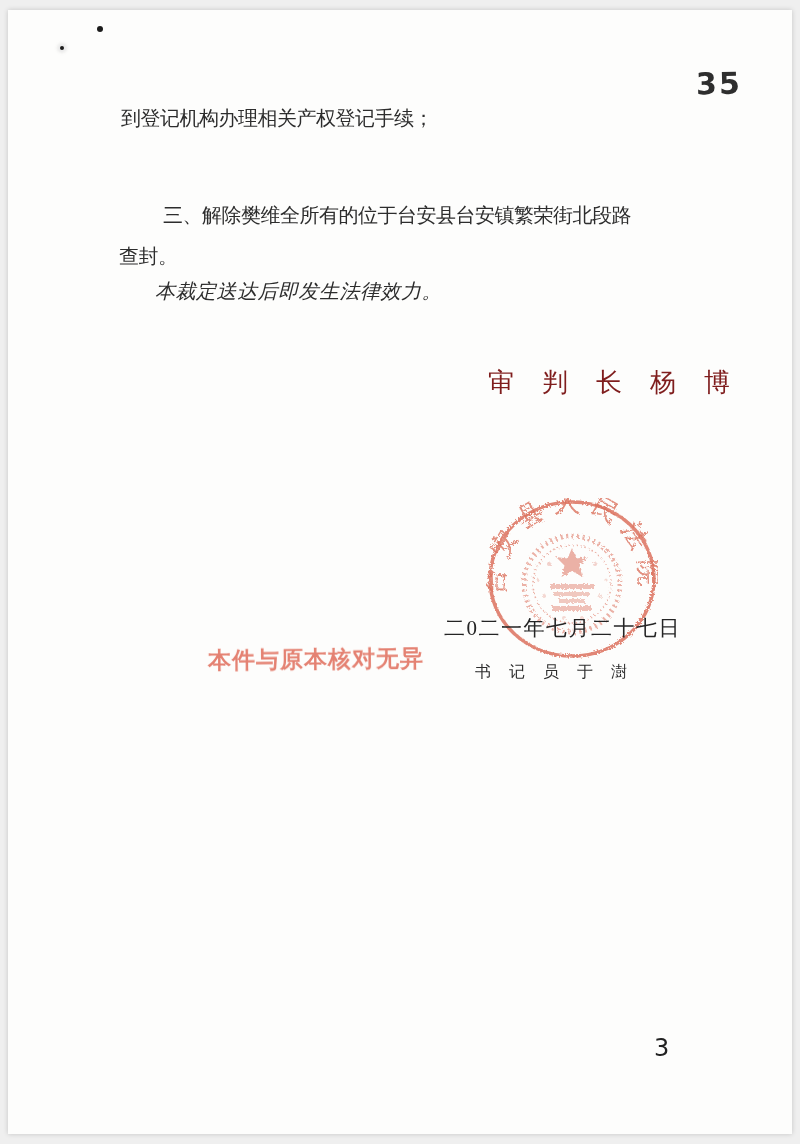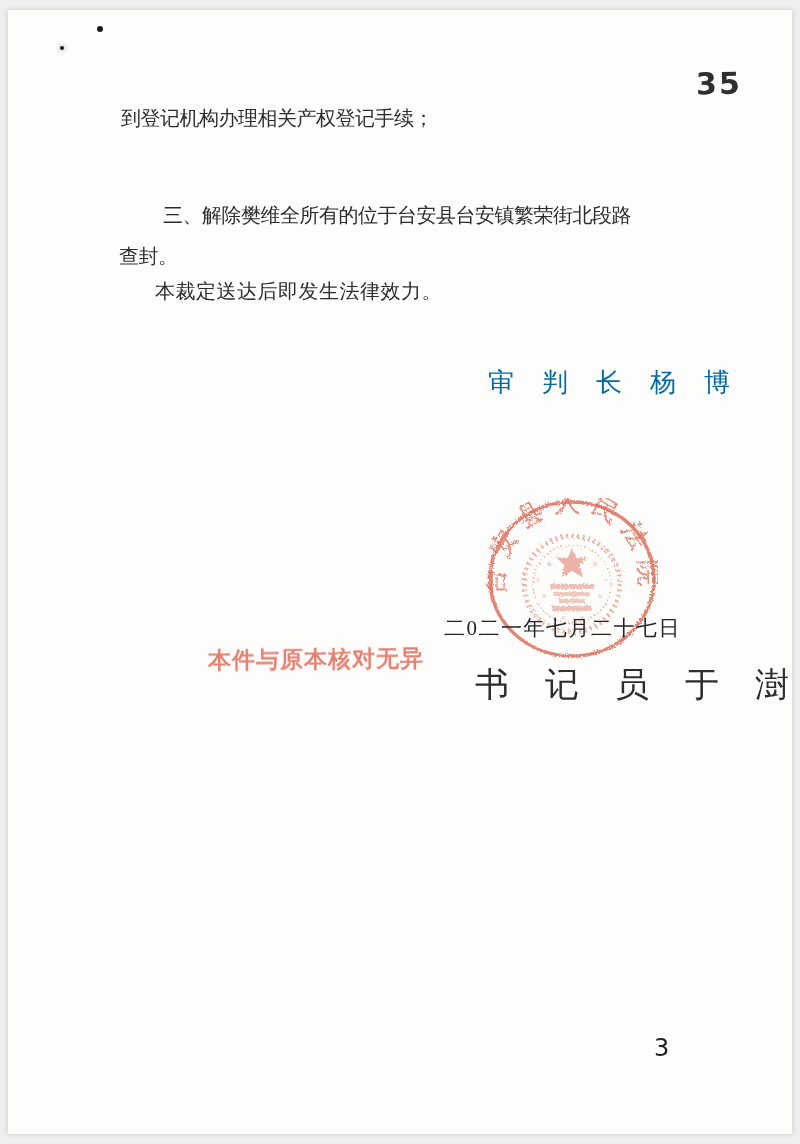--- a/index.html
+++ b/index.html
@@ -34,25 +34,25 @@
     position: absolute;
     font-size: 20px; color: #2d2d2d;
     letter-spacing: -0.5px;
     white-space: nowrap;
     font-weight: 500;
   }
   .l1 { left: 113px; top: 95px; }
   .l2 { left: 155px; top: 146px; margin-top: 46px; }
   .l3 { left: 109px; top: 189px; letter-spacing: 0.5px; }
   .l4 { left: 111px; top: 233px; }
-  .l5 { left: 147px; top: 268px; letter-spacing: 0.5px; }
+  .l5 { left: 147px; top: 268px; letter-spacing: 0.5px; font-style: italic; }
 
   .sig {
     position: absolute; left: 480px;
-    font-size: 26px; color: #0369a1;
+    font-size: 26px; color: #7f1d1d;
     letter-spacing: 1px; white-space: nowrap;
     font-weight: 500;
   }
   .sig1 { top: 355px; }
   .sig2 { top: 402px; }
   .sig3 { top: 449px; }
 
   .seal {
     position: absolute; left: 478px; top: 488px;
     width: 172px; height: 162px;
@@ -68,21 +68,21 @@
   .emblem { opacity: 0.55; }
 
   .ruling-date {
     position: absolute; left: 436px; top: 604px;
     font-size: 21px; color: #242424;
     letter-spacing: 1.5px; white-space: nowrap;
     z-index: 3; font-weight: 500;
   }
   .clerk {
     position: absolute; left: 467px; top: 652px;
-    font-size: 34px; color: #2d2d2d;
+    font-size: 16px; color: #2d2d2d;
     letter-spacing: 1px; white-space: nowrap;
     z-index: 3; font-weight: 500;
   }
   .cert-stamp {
     position: absolute; left: 200px; top: 634px;
     font-size: 23px; font-weight: bold;
     color: #de6350; opacity: 0.8;
     letter-spacing: 1px; white-space: nowrap;
     transform: rotate(-0.6deg);
     filter: blur(0.4px);

